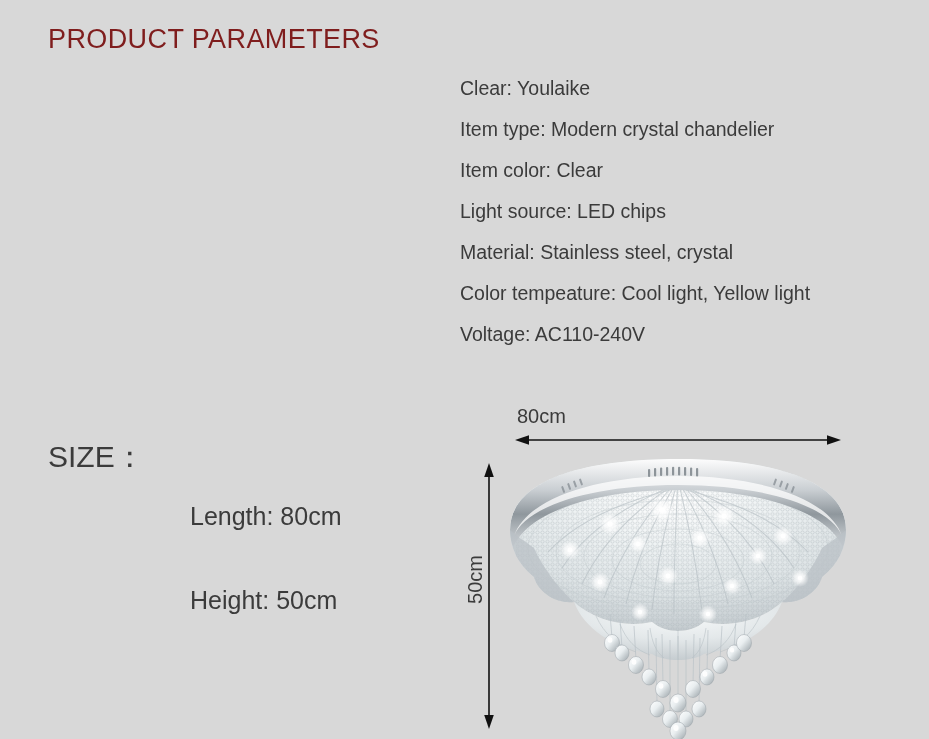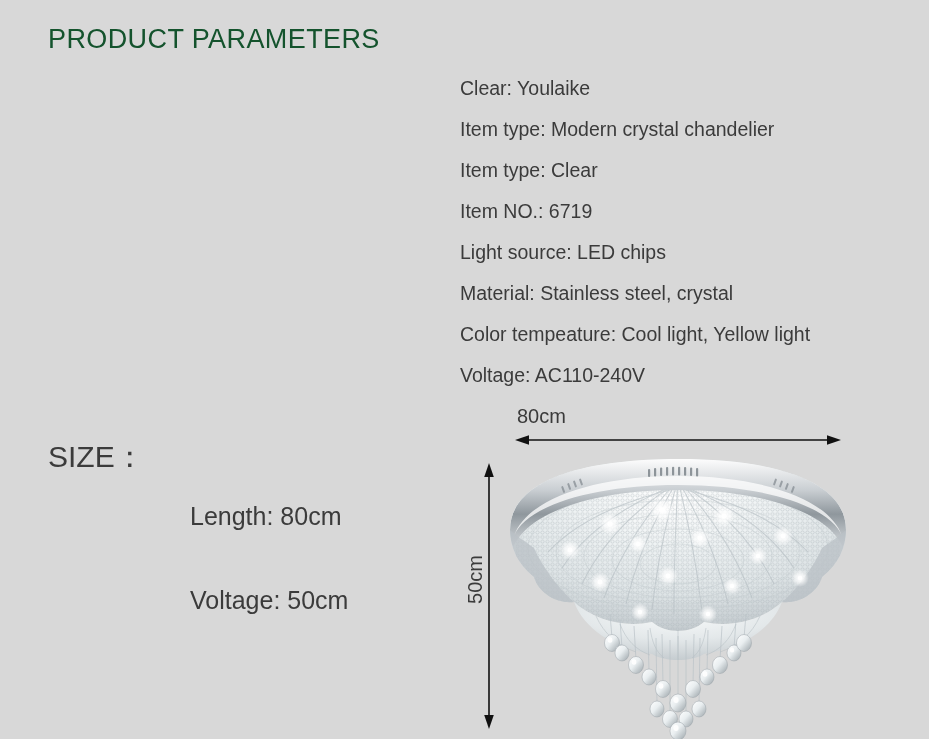--- a/index.html
+++ b/index.html
@@ -19,21 +19,21 @@
   }
 
   
   #title {
     position: absolute;
     left: 48px;
     top: 24px;
     font-size: 27px;
     font-weight: 400;
     letter-spacing: 0.4px;
-    color: #14532d;
+    color: #7f1d1d;
     white-space: nowrap;
   }
   #size-heading {
     position: absolute;
     left: 48px;
     top: 437px;
     font-size: 30px;
     font-weight: 400;
     color: #3b3b3b;
     white-space: nowrap;
@@ -115,33 +115,32 @@
 </head>
 <body>
 
 <div id="page">
 
   <div id="title">PRODUCT PARAMETERS</div>
 
   <div id="params">
     <div class="param-line">Clear: Youlaike</div>
     <div class="param-line">Item type: Modern crystal chandelier</div>
-    <div class="param-line">Item type: Clear</div>
-    <div class="param-line">Item NO.: 6719</div>
+    <div class="param-line">Item color: Clear</div>
     <div class="param-line">Light source: LED chips</div>
     <div class="param-line">Material: Stainless steel, crystal</div>
     <div class="param-line">Color tempeature: Cool light, Yellow light</div>
     <div class="param-line">Voltage: AC110-240V</div>
   </div>
 
   <div id="size-heading">SIZE：</div>
 
   <div id="size-list">
     <div class="size-line">Length: 80cm</div>
-    <div class="size-line">Voltage: 50cm</div>
+    <div class="size-line">Height: 50cm</div>
   </div>
 
   <div id="dim-width-label">80cm</div>
 
   <div id="dim-width-arrow">
     <svg width="332" height="20" viewBox="0 0 332 20" aria-hidden="true">
       <line x1="8" y1="10" x2="324" y2="10" stroke="#111111" stroke-width="1.6"></line>
       <polygon points="3,10 17,5.2 17,14.8" fill="#111111"></polygon>
       <polygon points="329,10 315,5.2 315,14.8" fill="#111111"></polygon>
     </svg>

